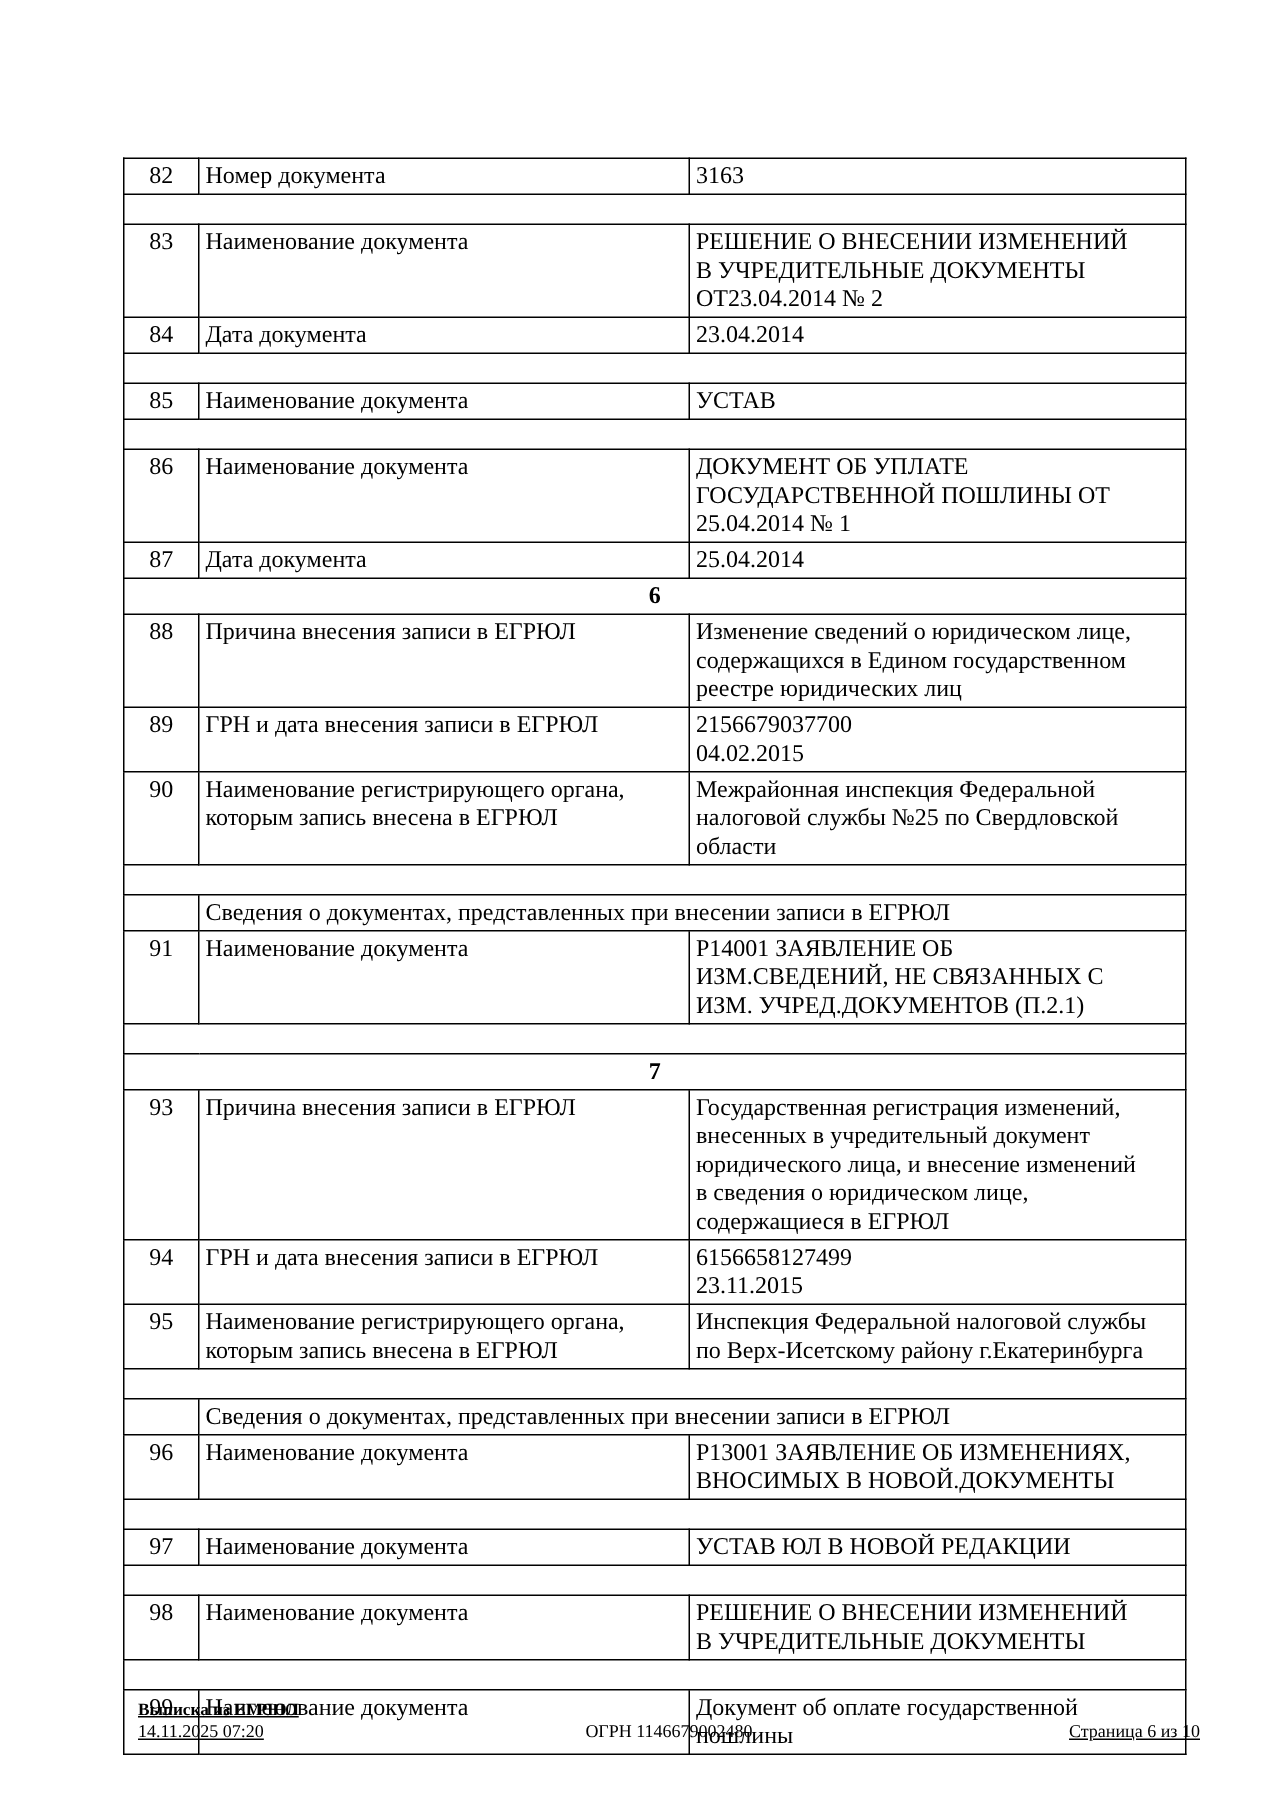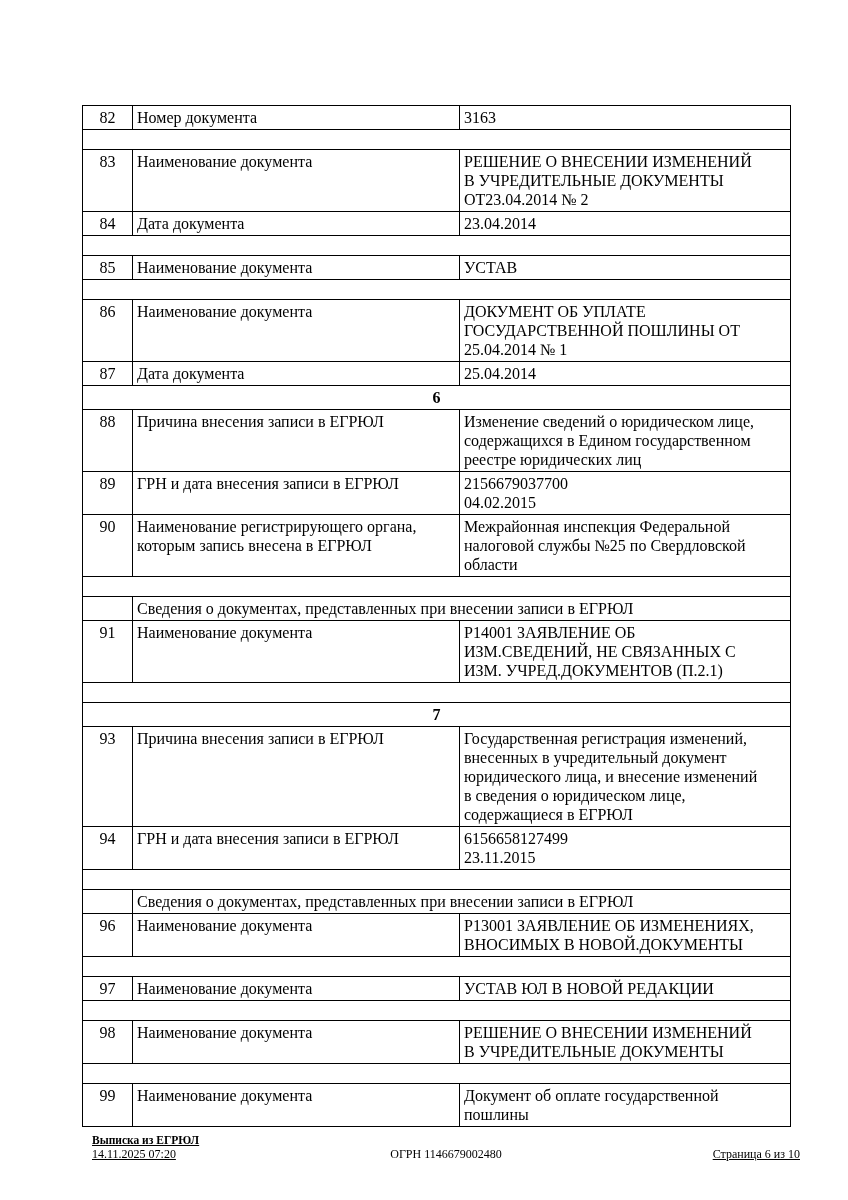--- a/index.html
+++ b/index.html
@@ -192,20 +192,27 @@
 в сведения о юридическом лице,
 содержащиеся в ЕГРЮЛ</td>
         </tr>
         <tr>
           <td class="num-cell">94</td>
           <td class="label-cell">ГРН и дата внесения записи в ЕГРЮЛ</td>
           <td class="value-cell">6156658127499
 23.11.2015</td>
         </tr>
         <tr>
+          <td class="num-cell">95</td>
+          <td class="label-cell">Наименование регистрирующего органа,
+которым запись внесена в ЕГРЮЛ</td>
+          <td class="value-cell">Инспекция Федеральной налоговой службы
+по Верх-Исетскому району г.Екатеринбурга</td>
+        </tr>
+        <tr>
           <td class="spacer-cell" colspan="3"></td>
         </tr>
         <tr>
           <td class="num-cell"></td>
           <td class="subheader-cell" colspan="2">Сведения о документах, представленных при внесении записи в ЕГРЮЛ</td>
         </tr>
         <tr>
           <td class="num-cell">96</td>
           <td class="label-cell">Наименование документа</td>
           <td class="value-cell">Р13001 ЗАЯВЛЕНИЕ ОБ ИЗМЕНЕНИЯХ,

